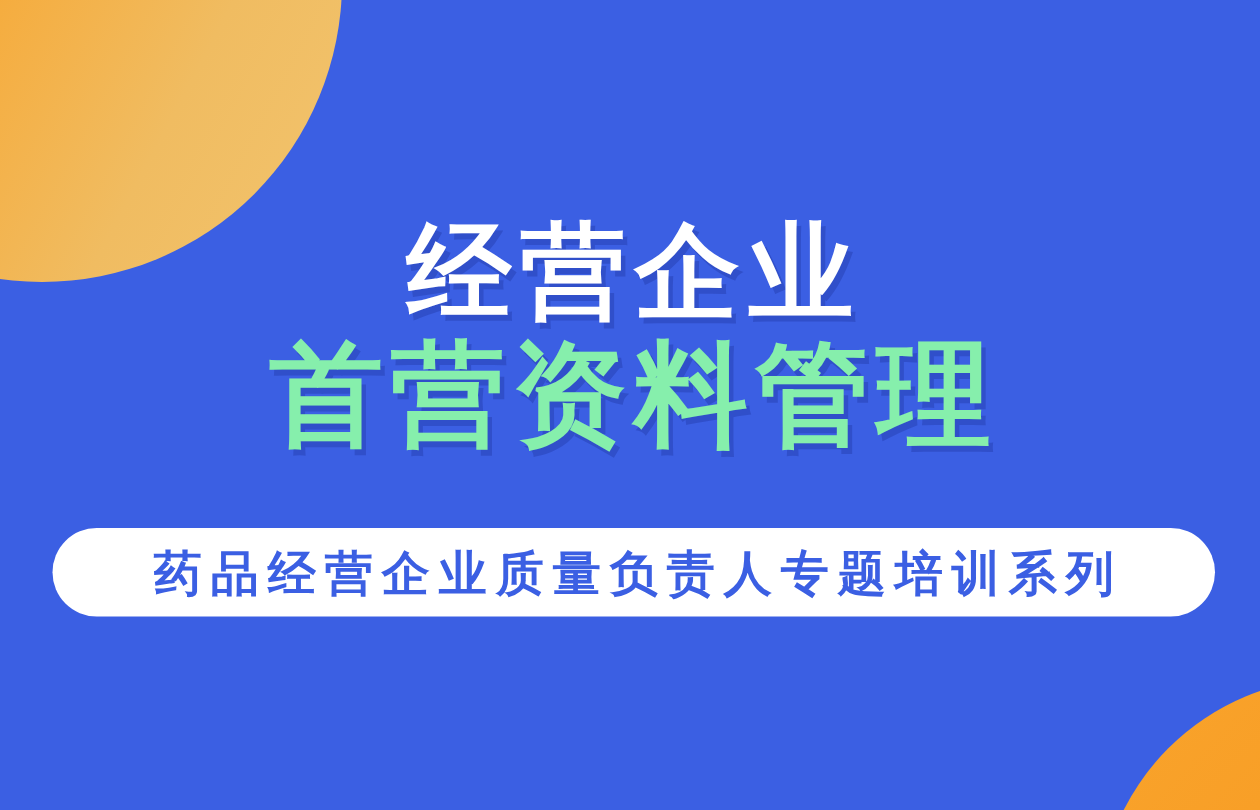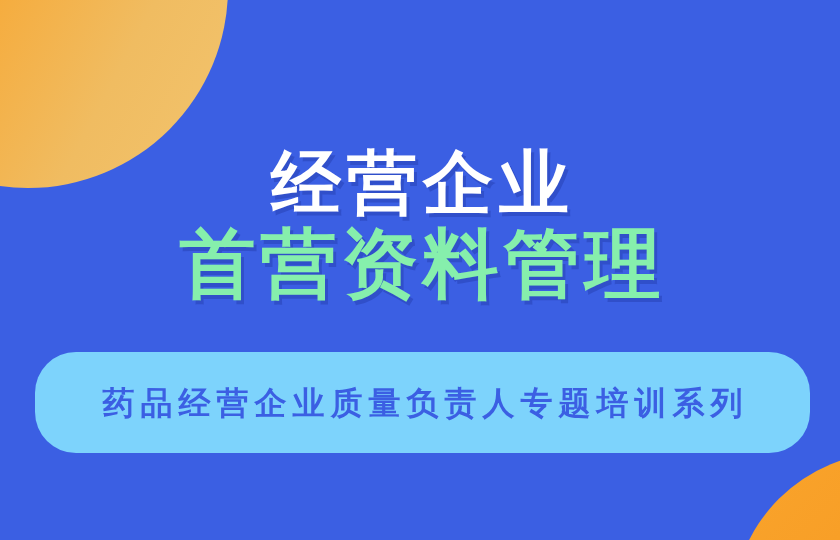--- a/index.html
+++ b/index.html
@@ -9,21 +9,21 @@
     background: #ffffff;
   }
   * { box-sizing: border-box; }
 
   .poster {
     position: relative;
     width: 840px;
     height: 540px;
     overflow: hidden;
     background: #3b5fe3;
-    font-family: Liberation Sans, sans-serif;
+    font-family: Liberation Serif, serif;
   }
 
   
   .blob {
     position: absolute;
     border-radius: 50%;
     pointer-events: none;
   }
   .blob-top-left {
     left: -172px;
@@ -70,22 +70,22 @@
     text-shadow: 3px 4px 0 rgba(35, 60, 170, 0.45);
     margin-top: 4px;
   }
 
   
   .subtitle-pill {
     position: absolute;
     left: 35px;
     top: 352px;
     width: 775px;
-    height: 101px;
-    background: #7dd3fc;
+    height: 59px;
+    background: #ffffff;
     border-radius: 41px;
     display: flex;
     align-items: center;
     justify-content: center;
     z-index: 3;
   }
   .subtitle-text {
     font-size: 32px;
     font-weight: 700;
     letter-spacing: 6px;

